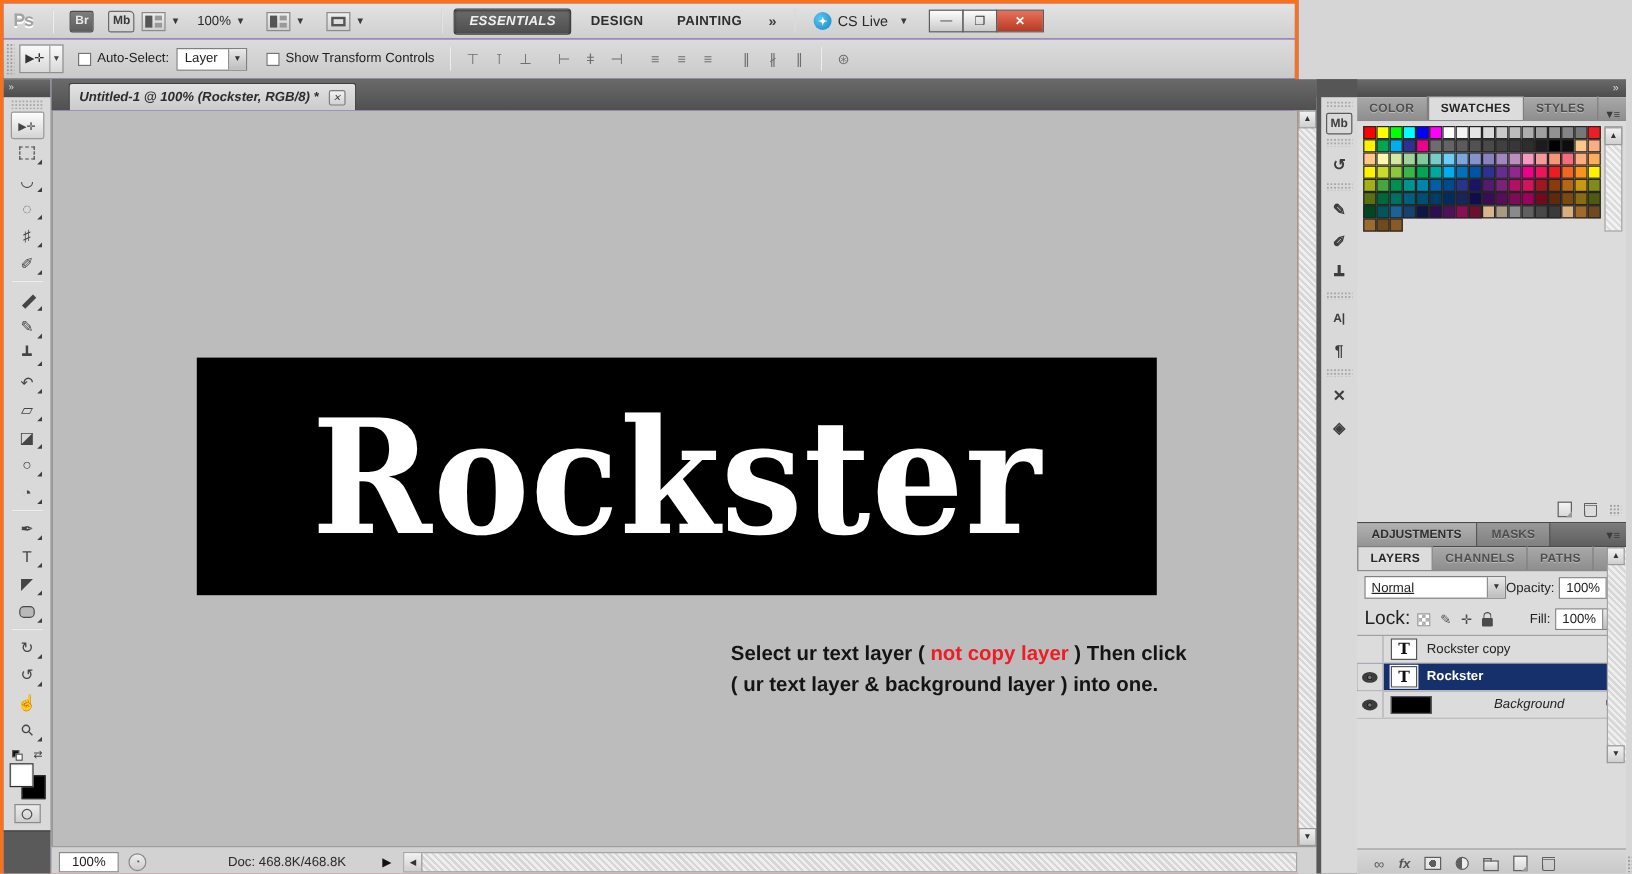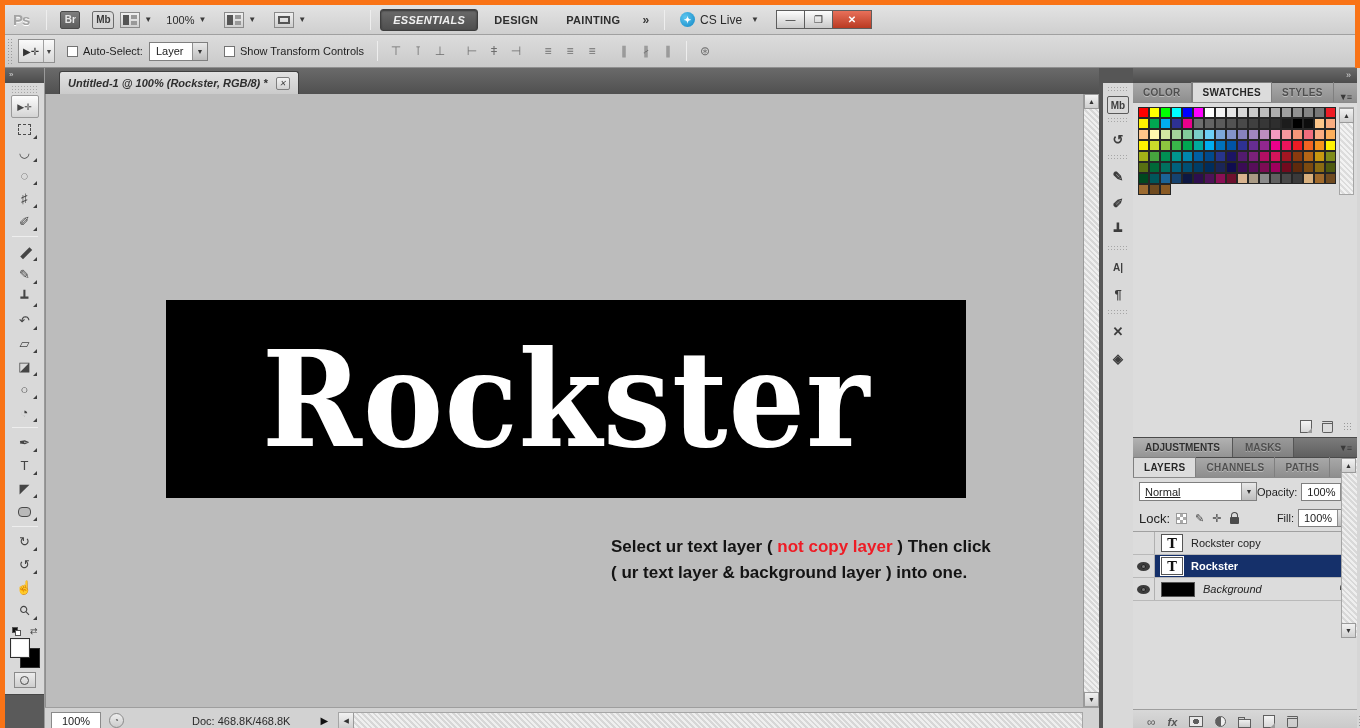--- a/index.html
+++ b/index.html
@@ -1,18 +1,18 @@
 <!DOCTYPE html>
 <html><head>
 <meta charset="utf-8">
 <style>
   * { margin:0; padding:0; box-sizing:border-box; }
   html,body { width:1360px; height:728px; overflow:hidden; }
   body { font-family:"Liberation Sans", sans-serif; font-size:11px; color:#222; background:#d6d6d6; }
-  #app { position:relative; width:1360px; height:728px; background:#6d28d9; border:5px solid #f97316; }
+  #app { position:relative; width:1082px; height:728px; background:#6d28d9; border:3px solid #f97316; }
 
   
   #menubar { position:absolute; left:0; top:0; width:100%; height:30px;
     background:linear-gradient(#e3e3e3,#cfcfcf); border-bottom:1px solid #a0a0a0;
     display:flex; align-items:center; }
   #ps-logo { font-weight:bold; font-size:15px; color:#a4a4a4; text-shadow:0 1px 0 #fff; margin:0 10px 0 8px; letter-spacing:-1px;}
   .menu-item { padding:0 10px; height:22px; line-height:22px; font-size:12px; color:#1d1d1d; cursor:default; }
   .vsep { width:1px; height:20px; background:#a8a8a8; border-right:1px solid #eee; margin:0 7px; }
   .mini-btn { height:18px; min-width:20px; margin:0 6px; display:flex; align-items:center; justify-content:center;
     font-size:10px; font-weight:bold; border-radius:2px; }
@@ -170,21 +170,21 @@
   .layer-row { display:flex; align-items:center; height:23px; border-bottom:1px solid #b9b9b9; padding-right:18px;}
   .layer-row.selected { background:#15306a; color:#fff; }
   .eye-cell { width:22px; align-self:stretch; border-right:1px solid #b0b0b0; display:flex; align-items:center; justify-content:center; background:#dcdcdc;}
   .eye { width:13px; height:9px; border-radius:50%; background:#3c3c3c; position:relative; }
   .eye:after { content:""; position:absolute; left:4px; top:2px; width:5px; height:5px; border-radius:50%; background:#777; box-shadow:inset 0 0 0 1px #222;}
   .thumb { width:22px; height:18px; background:#fff; border:1px solid #555; margin:0 8px 0 6px;
     display:flex; align-items:center; justify-content:center; font-family:"DejaVu Serif",serif; font-weight:bold; font-size:13px; color:#111;}
   .thumb.bgthumb { width:34px; height:15px; background:#000; }
   .lname { font-size:11px; }
   .layer-row.selected .lname { font-weight:bold; }
-  .lname.italic { font-style:italic; }
+  .lname.italic { font-style:italic;margin-left:44px; }
   .row-lock { margin-left:auto; }
   .row-lock .padlock { background:#3a3a3a; }
   .layer-row.selected .thumb { outline:1px solid #fff; }
   #layers-scroll { position:absolute; right:0; top:0; width:16px; height:180px; border-left:1px solid #a5a5a5;
     background:repeating-linear-gradient(45deg,#eee 0 2px,#d8d8d8 2px 4px);}
   #layers-footer { position:absolute; left:0; bottom:0; width:224px; height:24px; background:linear-gradient(#d8d8d8,#c6c6c6);
     border-top:1px solid #9e9e9e; display:flex; align-items:center; gap:12px; padding:0 14px; }
   .lf-ico { color:#5a5a5a; font-size:12px; display:flex; align-items:center; }
   .fx-txt { font-style:italic; font-weight:bold; font-size:11px; color:#555; }
   .ico-mask { width:14px; height:11px; border:1px solid #5f5f5f; background:radial-gradient(circle at center,#5f5f5f 0 3px,#e8e8e8 3px); }
@@ -586,21 +586,21 @@
           <span class="val">Normal</span>
           <span class="btn">▼</span>
         </div>
         <span class="small-lab">Opacity:</span>
         <div class="valbox">
           <span class="v">100%</span>
           <span class="b">▶</span>
         </div>
       </div>
       <div class="lrow">
-        <span style="font-size:13px">Lock:</span>
+        <span style="font-size:16px">Lock:</span>
         <span class="lockrow-icons">
           <span class="checker-mini"></span>
           <span class="lk-glyph">✎</span>
           <span class="lk-glyph">✛</span>
           <span class="padlock"></span>
         </span>
         <span class="small-lab">Fill:</span>
         <div class="valbox">
           <span class="v">100%</span>
           <span class="b">▶</span>

